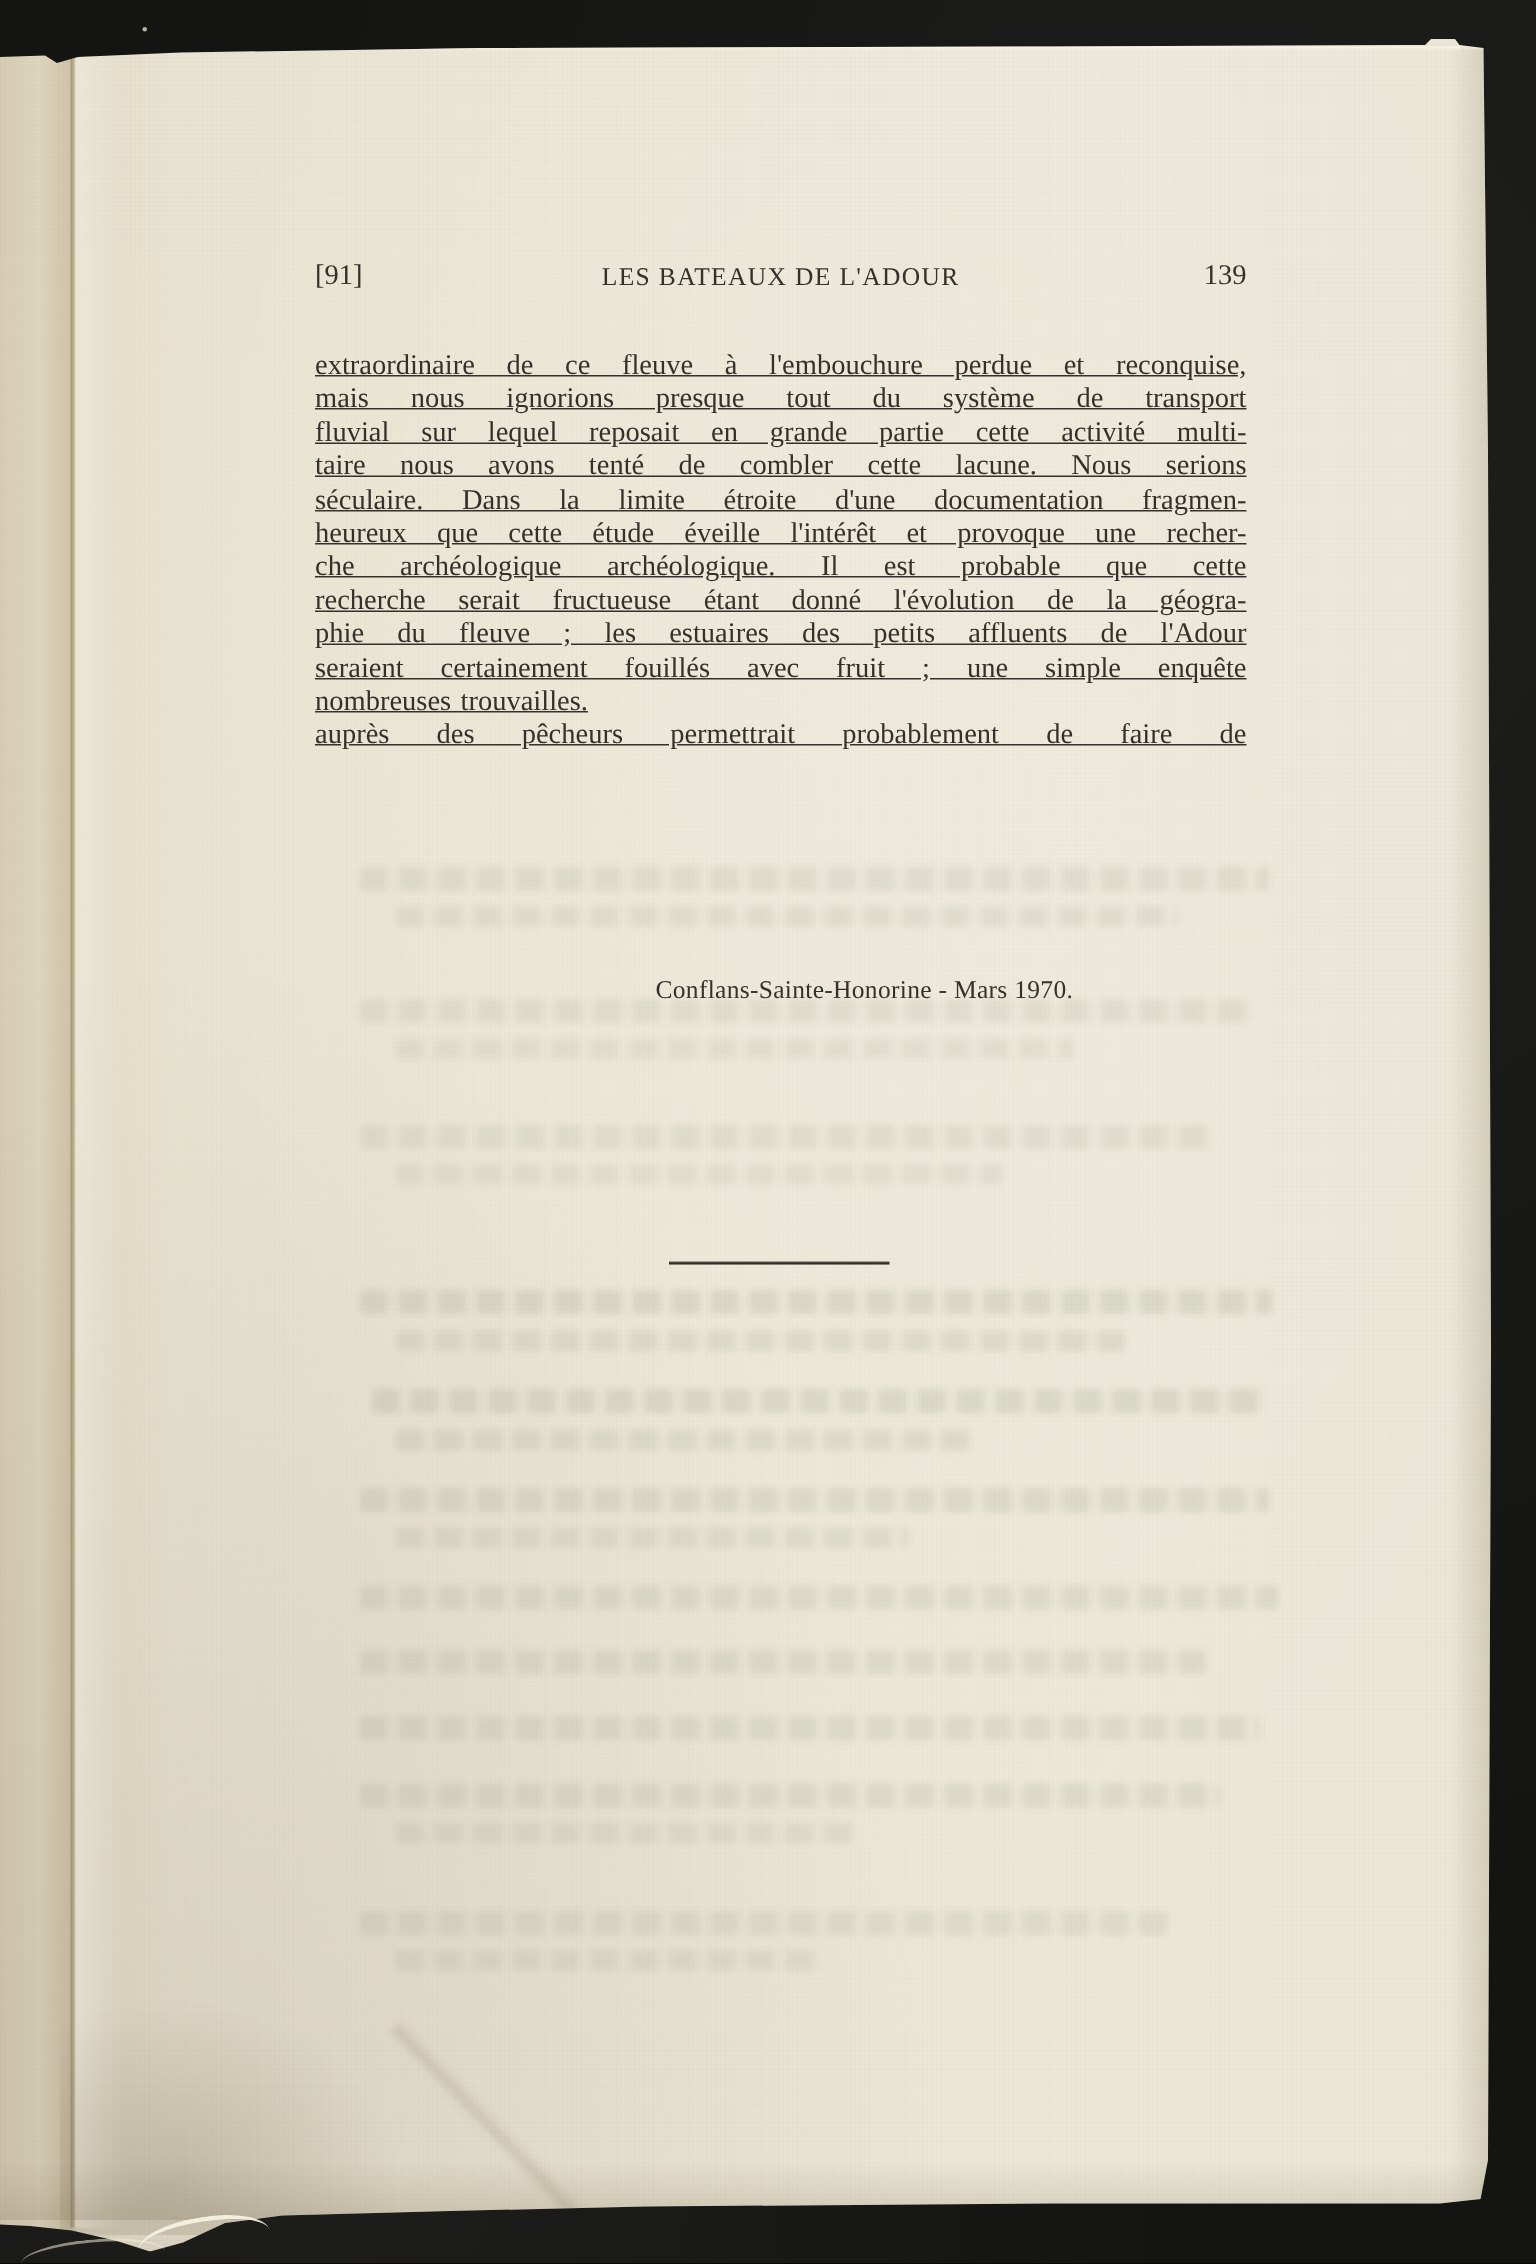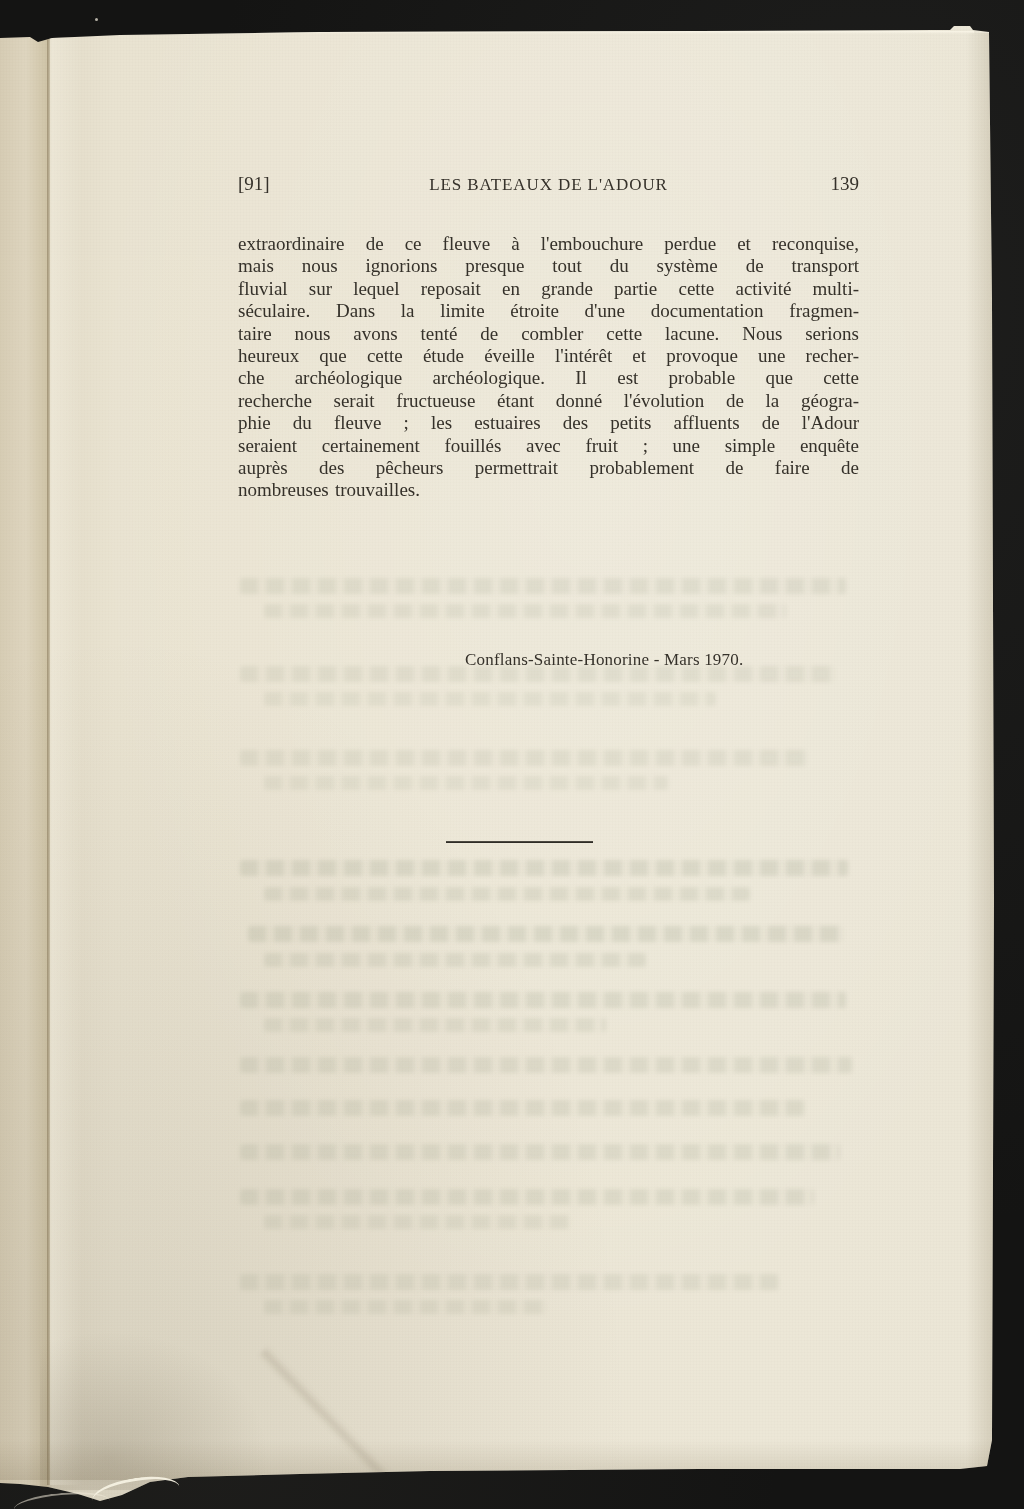--- a/index.html
+++ b/index.html
@@ -58,34 +58,34 @@
     position:absolute; left:258px; top:1356px; width:16px; height:200px;
     transform:rotate(-44deg); transform-origin:top left;
     background:linear-gradient(to right, transparent, rgba(92,80,56,0.16) 45%, rgba(92,80,56,0.05) 70%, transparent);
     filter:blur(2px);
   }
   .gutter-foot-shadow {
     position:absolute; left:40px; top:1330px; width:230px; height:160px;
     background:radial-gradient(ellipse at 30% 80%, rgba(80,68,44,0.18), transparent 70%);
   }
   
-  .ink { color:#35312a;margin-left:28px; }
+  .ink { color:#35312a; }
   .header {
     position:absolute; left:210px; top:172px; width:621px; height:24px;
     font-size:19px; line-height:24px;
   }
   .header .ref   { position:absolute; left:0; top:0; }
   .header .title { position:absolute; left:0; right:0; top:1px; text-align:center;
                    font-size:17px; letter-spacing:0.9px; }
   .header .pnum  { position:absolute; right:0; top:0; }
   .bodytext {
     position:absolute; left:210px; top:233px; width:621px;
     font-size:19px; line-height:22.4px; word-spacing:1.5px;
   }
-  .line { text-align:justify; text-align-last:justify; white-space:normal; }
+  .line { text-align:justify; text-align-last:justify; white-space:normal;text-decoration:underline; }
   .line.last { text-align:left; text-align-last:left; }
   .dateline { position:absolute; left:437px; top:650px; font-size:17px; letter-spacing:0.2px; }
   .rule {
     position:absolute; left:446px; top:841px; width:147px; height:2px;
     background:linear-gradient(to bottom, #5a564d, #201e19);
   }
   
   .g {
     position:absolute; border-radius:3px; filter:blur(2px); pointer-events:none;
     background:repeating-linear-gradient(90deg,
@@ -118,29 +118,29 @@
     <div class="header ink">
       <span class="ref">[91]</span>
       <span class="title">LES BATEAUX DE L'ADOUR</span>
       <span class="pnum">139</span>
     </div>
 
     <div class="bodytext ink">
       <div class="line">extraordinaire de ce fleuve à l'embouchure perdue et reconquise,</div>
       <div class="line">mais nous ignorions presque tout du système de transport</div>
       <div class="line">fluvial sur lequel reposait en grande partie cette activité multi-</div>
+      <div class="line">taire nous avons tenté de combler cette lacune. Nous serions</div>
       <div class="line">séculaire. Dans la limite étroite d'une documentation fragmen-</div>
-      <div class="line">taire nous avons tenté de combler cette lacune. Nous serions</div>
       <div class="line">heureux que cette étude éveille l'intérêt et provoque une recher-</div>
       <div class="line">che archéologique archéologique. Il est probable que cette</div>
       <div class="line">recherche serait fructueuse étant donné l'évolution de la géogra-</div>
       <div class="line">phie du fleuve ; les estuaires des petits affluents de l'Adour</div>
       <div class="line">seraient certainement fouillés avec fruit ; une simple enquête</div>
+      <div class="line last">nombreuses trouvailles.</div>
       <div class="line">auprès des pêcheurs permettrait probablement de faire de</div>
-      <div class="line last">nombreuses trouvailles.</div>
     </div>
 
     <div class="dateline ink">Conflans-Sainte-Honorine - Mars 1970.</div>
 
     <div class="rule"></div>
 
     <div class="g" style="left:240px; top:578px;  width:606px; height:16px; opacity:.50"></div>
     <div class="g" style="left:264px; top:604px;  width:522px; height:14px; opacity:.45"></div>
     <div class="g" style="left:240px; top:666px;  width:596px; height:16px; opacity:.45"></div>
     <div class="g" style="left:264px; top:692px;  width:452px; height:14px; opacity:.40"></div>

